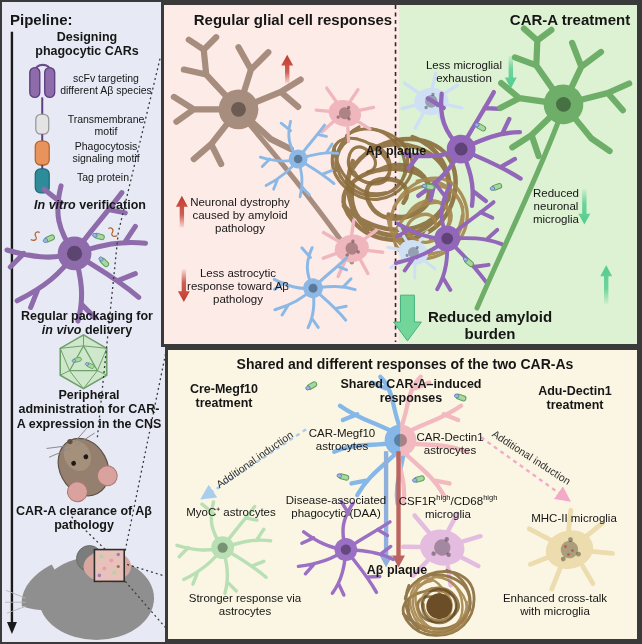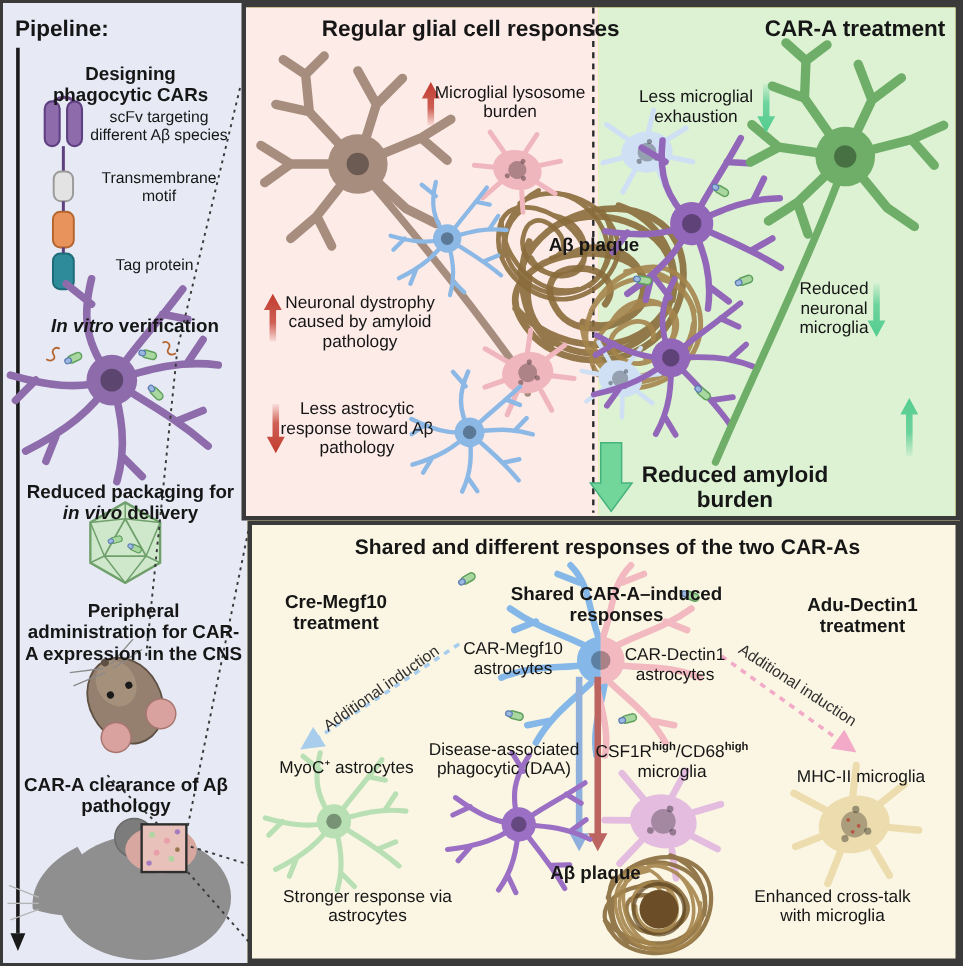--- a/index.html
+++ b/index.html
@@ -1,35 +1,35 @@
 <!DOCTYPE html>
 <html><head>
 <meta charset="utf-8">
 <style>
   html,body{margin:0;padding:0;background:#ffffff;}
   #root{position:relative;width:642px;height:644px;box-sizing:border-box;border:2px solid #3a3a3a;
-        overflow:hidden;font-family:"Liberation Sans",sans-serif;background:#fde047;}
+        overflow:hidden;font-family:"Liberation Sans",sans-serif;background:#3b82f6;}
   .sidebar{position:absolute;left:0;top:0;width:163px;height:100%;background:#e7eaf5;z-index:1;}
   .top-panel{position:absolute;left:159px;top:0;right:0;height:345px;border:3px solid #3a3a3a;
              box-sizing:border-box;display:flex;z-index:1;}
   .top-left{width:235px;background:#fdebe8;}
   .top-right{flex:1;background:#dcf2d3;}
   .bottom-panel{position:absolute;left:163px;top:345px;right:0;bottom:0;border:3px solid #3a3a3a;
                 box-sizing:border-box;background:#faf6e3;z-index:1;}
   svg.art{position:absolute;left:0;top:0;width:638px;height:640px;z-index:2;pointer-events:none;}
   .label{position:absolute;z-index:5;text-align:center;line-height:1.14;color:#161616;}
   .b15{font-weight:bold;font-size:15px;}
   .b14{font-weight:bold;font-size:14px;}
-  .b13{font-weight:bold;font-size:12.5px;margin-top:12px;}
+  .b13{font-weight:bold;font-size:12.5px;}
   .s115{font-size:11.5px;}
   .s11{font-size:10.5px;}
   .s10{font-size:10.5px;color:#2f2f2f;}
   .rot-l{transform:rotate(-35deg);}
   .rot-r{transform:rotate(33deg);}
-  sup{font-size:7.5px;font-weight:bold;}
+  sup{font-size:7.5px;}
 </style>
 </head>
 <body>
 
 <div id="root">
 
   <div class="sidebar"></div>
   <div class="top-panel">
     <div class="top-left"></div>
     <div class="top-right"></div>
@@ -298,29 +298,29 @@
       <path d="M124 552 L165 352"></path>
       <path d="M126 566 L165 578"></path>
       <path d="M124 583 L165 630"></path>
     </g>
   </svg>
 
   <div class="label b15" style="left:8px;top:9px;width:90px;text-align:left">Pipeline:</div>
   <div class="label b13" style="left:22px;top:28px;width:126px">Designing phagocytic CARs</div>
   <div class="label s11" style="left:56px;top:71px;width:96px">scFv targeting different Aβ species</div>
   <div class="label s11" style="left:58px;top:112px;width:92px">Transmembrane motif</div>
+  <div class="label s11" style="left:56px;top:139px;width:96px">Phagocytosis signaling motif</div>
   <div class="label s11" style="left:61px;top:170px;width:80px">Tag protein</div>
   <div class="label b13" style="left:18px;top:196px;width:140px"><i>In vitro</i><span> verification</span></div>
-  <div class="label b13" style="left:13px;top:307px;width:144px"><span>Reduced packaging for </span><i>in vivo</i><span> delivery</span></div>
+  <div class="label b13" style="left:13px;top:307px;width:144px"><span>Regular packaging for </span><i>in vivo</i><span> delivery</span></div>
   <div class="label b13" style="left:12px;top:502px;width:140px">CAR-A clearance of Aβ pathology</div>
   <div class="label b13" style="left:14px;top:386px;width:146px">Peripheral administration for CAR-A expression in the CNS</div>
 
-  <div class="label b15" style="left:171px;top:9px;width:240px;text-align:right">Regular glial cell responses</div>
+  <div class="label b15" style="left:171px;top:9px;width:240px;text-align:center">Regular glial cell responses</div>
   <div class="label b15" style="left:486px;top:9px;width:164px;text-align:center">CAR-A treatment</div>
-  <div class="label s115" style="left:282px;top:54px;width:112px">Microglial lysosome burden</div>
   <div class="label s115" style="left:178px;top:194px;width:120px">Neuronal dystrophy caused by amyloid pathology</div>
   <div class="label s115" style="left:179px;top:265px;width:114px">Less astrocytic response toward Aβ pathology</div>
   <div class="label s115" style="left:412px;top:57px;width:100px">Less microglial exhaustion</div>
   <div class="label s115" style="left:516px;top:185px;width:76px">Reduced neuronal microglia</div>
   <div class="label b15" style="left:416px;top:306px;width:144px">Reduced amyloid burden</div>
   <div class="label b13" style="left:352px;top:142px;width:84px">Aβ plaque</div>
 
   <div class="label b14" style="left:220px;top:355px;width:366px">Shared and different responses of the two CAR-As</div>
   <div class="label b13" style="left:166px;top:380px;width:112px">Cre-Megf10 treatment</div>
   <div class="label b13" style="left:332px;top:375px;width:154px">Shared CAR-A–induced responses</div>

